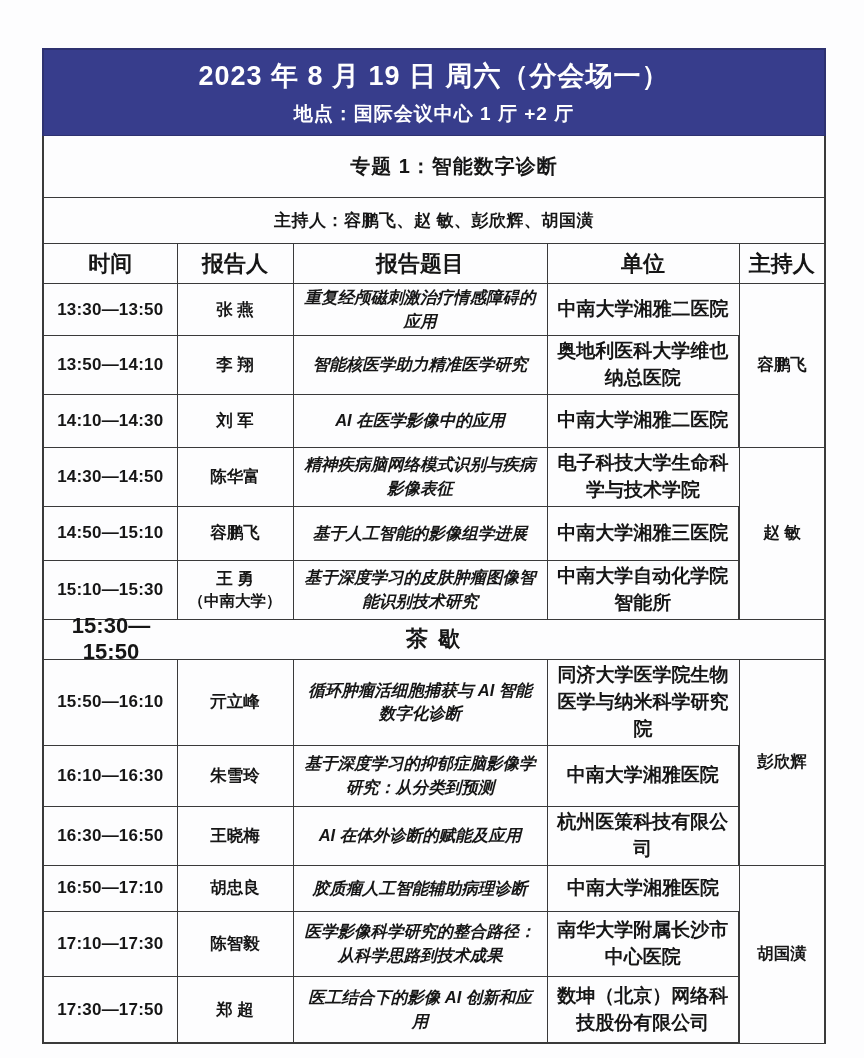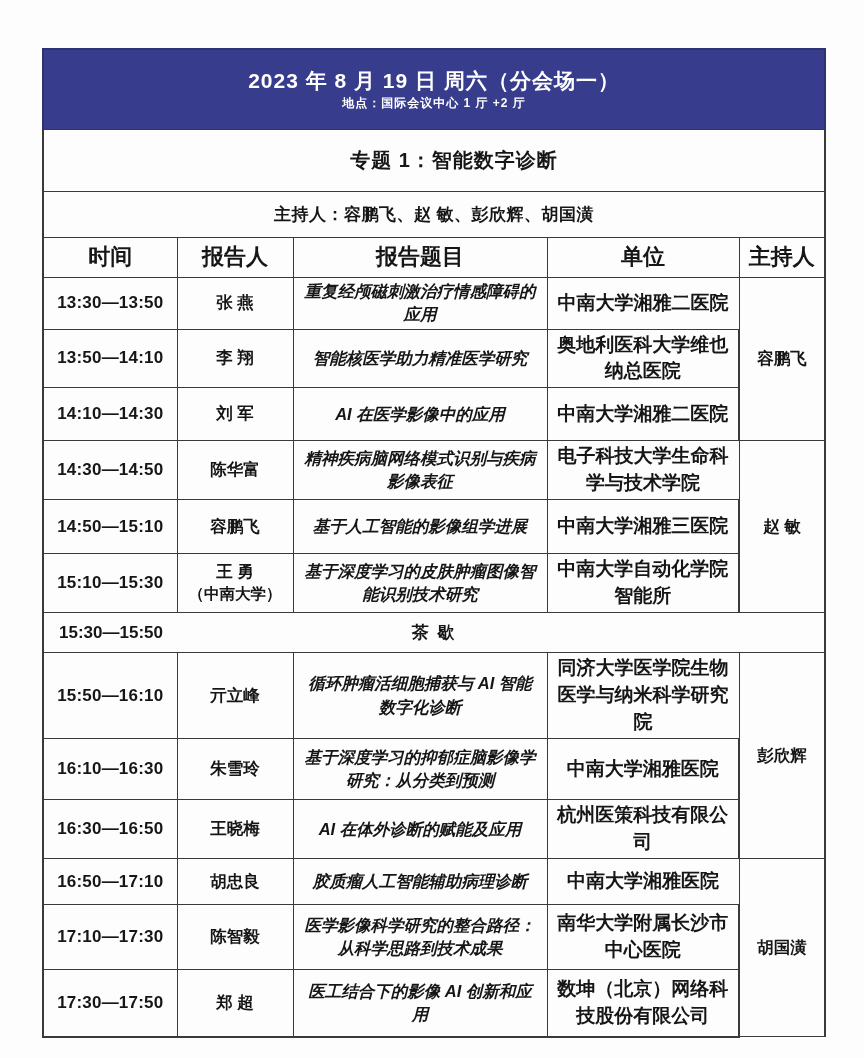--- a/index.html
+++ b/index.html
@@ -33,37 +33,37 @@
   .schedule td:first-child, .schedule th:first-child { border-left-width: 2.5px; }
   .schedule td:last-child, .schedule th:last-child { border-right-width: 2.5px; }
   .schedule td[colspan="5"] { border-left-width: 2.5px; border-right-width: 2.5px; }
 
   tr.banner td {
     background: #373d8c;
     color: #ffffff;
     border-color: #2e3270;
     padding: 8px 10px;
   }
-  .banner-date { display: block; font-size: 21px; letter-spacing: 1px; }
-  .banner-loc  { display: block; font-size: 12px; letter-spacing: 1px; }
+  .banner-date { display: block; font-size: 27px; letter-spacing: 1px; }
+  .banner-loc  { display: block; font-size: 19px; letter-spacing: 1px; margin-top: 7px; }
 
   tr.session td { font-size: 20px; letter-spacing: 1px; padding-left: 48px; }
   tr.mods td    { font-size: 17px; letter-spacing: 0.5px; }
 
   .schedule th { font-size: 22px; }
 
   td.time    { font-size: 17px; letter-spacing: 0.2px; }
   td.speaker { font-size: 16.5px; }
   td.title   { font-size: 16.5px; line-height: 1.42; font-style: italic; }
   td.affil   { font-size: 19px; line-height: 1.42; }
   td.mod     { font-size: 16.5px; }
 
   .speaker-note { display: block; font-size: 15.5px; margin-top: 1px; }
 
-  td.break-cell { position: relative; font-size: 17px; height: 40px; }
+  td.break-cell { position: relative; font-size: 22px; height: 40px; }
   .break-time {
     position: absolute;
     left: 0; top: 50%;
     transform: translateY(-50%);
     width: 134px;
     text-align: center;
   }
   .break-label { display: inline-block; letter-spacing: 2px; }
 </style>
 </head>

